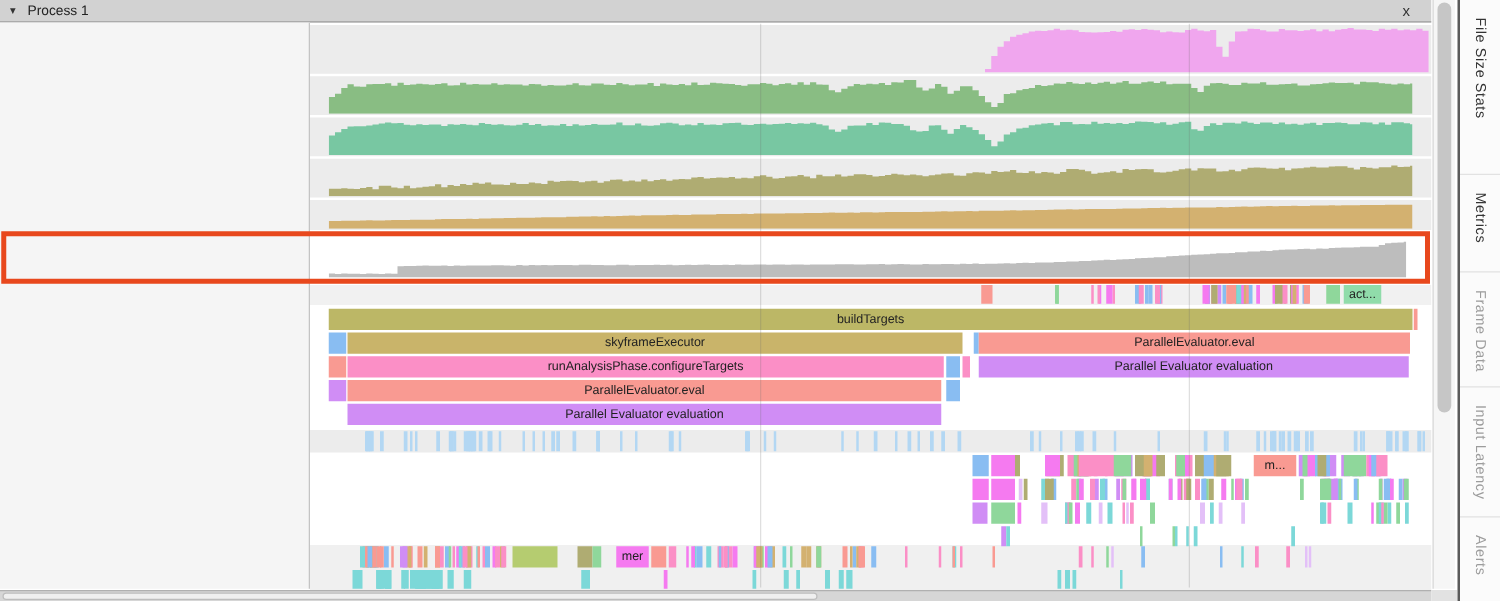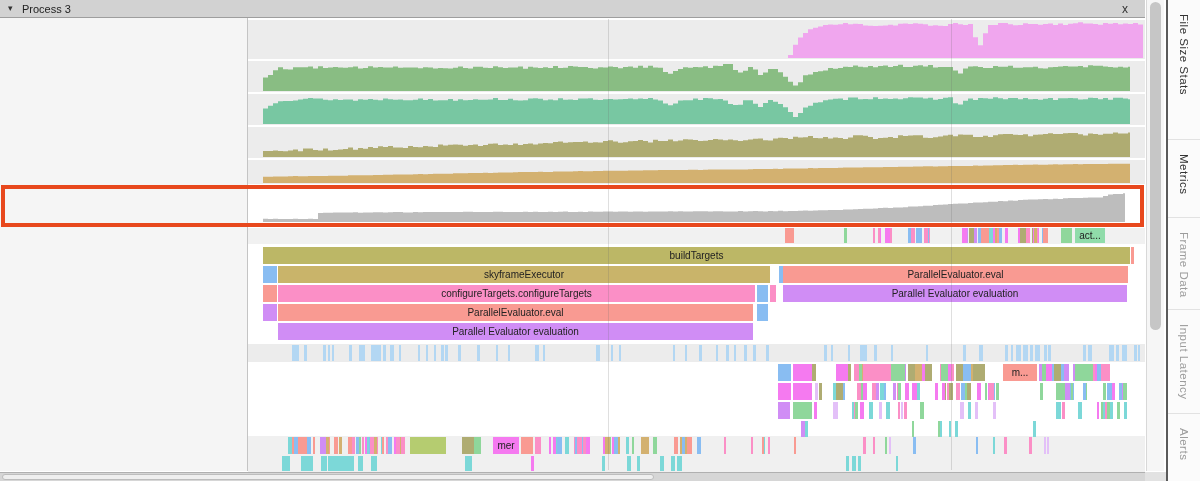--- a/index.html
+++ b/index.html
@@ -34,21 +34,21 @@
   .tab-active span{color:#333;}
   .tab-dim span{color:#9c9c9c;}
 </style>
 </head>
 <body>
 
 <div id="app">
 
   <div class="titlebar">
     <span class="arrow">▾</span>
-    <span class="title">Process 3</span>
+    <span class="title">Process 1</span>
     <span class="close">x</span>
   </div>
 
   <div id="timeline">
       <div style="position:absolute;left:248px;top:20px;width:897px;height:39px;background:#ececec;z-index:0"></div>
       <div style="position:absolute;left:248px;top:61px;width:897px;height:31px;background:#ececec;z-index:0"></div>
       <div style="position:absolute;left:248px;top:94px;width:897px;height:31px;background:#ececec;z-index:0"></div>
       <div style="position:absolute;left:248px;top:127px;width:897px;height:31px;background:#ececec;z-index:0"></div>
       <div style="position:absolute;left:248px;top:160px;width:897px;height:24px;background:#ececec;z-index:0"></div>
       <div style="position:absolute;left:248px;top:228px;width:897px;height:16px;background:#f1f1f1;z-index:0"></div>
@@ -74,21 +74,21 @@
       <div style="position:absolute;left:263px;top:190px;width:862px;height:32px;z-index:2"><svg width="862" height="32" viewBox="0 0 862 32">
           <path d="M0 32 L0 28.8 L5 28.8 L5 29.1 L10 29.1 L10 28.8 L15 28.8 L15 29.0 L20 29.0 L20 29.0 L25 29.0 L25 29.1 L30 29.1 L30 28.7 L35 28.7 L35 28.9 L40 28.9 L40 29.1 L45 29.1 L45 28.7 L50 28.7 L50 28.9 L55 28.9 L55 22.9 L60 22.9 L60 22.8 L65 22.8 L65 22.7 L70 22.7 L70 22.6 L75 22.6 L75 22.4 L80 22.4 L80 22.6 L85 22.6 L85 22.6 L90 22.6 L90 22.3 L95 22.3 L95 22.7 L100 22.7 L100 22.4 L105 22.4 L105 22.5 L110 22.5 L110 22.3 L115 22.3 L115 22.3 L120 22.3 L120 22.4 L125 22.4 L125 22.3 L130 22.3 L130 22.1 L135 22.1 L135 22.1 L140 22.1 L140 22.4 L145 22.4 L145 22.5 L150 22.5 L150 22.0 L155 22.0 L155 22.3 L160 22.3 L160 21.9 L165 21.9 L165 22.1 L170 22.1 L170 22.0 L175 22.0 L175 22.1 L180 22.1 L180 22.0 L185 22.0 L185 22.0 L190 22.0 L190 21.9 L195 21.9 L195 22.1 L200 22.1 L200 21.8 L205 21.8 L205 21.8 L210 21.8 L210 21.9 L215 21.9 L215 22.0 L220 22.0 L220 22.1 L225 22.1 L225 22.1 L230 22.1 L230 21.8 L235 21.8 L235 21.7 L240 21.7 L240 22.1 L245 22.1 L245 22.0 L250 22.0 L250 22.0 L255 22.0 L255 22.0 L260 22.0 L260 21.8 L265 21.8 L265 22.0 L270 22.0 L270 21.8 L275 21.8 L275 22.1 L280 22.1 L280 21.9 L285 21.9 L285 21.8 L290 21.8 L290 21.9 L295 21.9 L295 21.7 L300 21.7 L300 21.5 L305 21.5 L305 21.9 L310 21.9 L310 21.9 L315 21.9 L315 21.8 L320 21.8 L320 21.9 L325 21.9 L325 21.6 L330 21.6 L330 21.8 L335 21.8 L335 21.7 L340 21.7 L340 21.5 L345 21.5 L345 21.6 L350 21.6 L350 21.8 L355 21.8 L355 21.6 L360 21.6 L360 21.5 L365 21.5 L365 21.7 L370 21.7 L370 21.6 L375 21.6 L375 21.5 L380 21.5 L380 21.7 L385 21.7 L385 21.6 L390 21.6 L390 21.6 L395 21.6 L395 21.5 L400 21.5 L400 21.6 L405 21.6 L405 21.3 L410 21.3 L410 21.4 L415 21.4 L415 21.3 L420 21.3 L420 21.6 L425 21.6 L425 21.6 L430 21.6 L430 21.3 L435 21.3 L435 21.3 L440 21.3 L440 21.2 L445 21.2 L445 21.6 L450 21.6 L450 21.3 L455 21.3 L455 21.2 L460 21.2 L460 21.4 L465 21.4 L465 21.5 L470 21.5 L470 21.5 L475 21.5 L475 21.1 L480 21.1 L480 21.4 L485 21.4 L485 21.3 L490 21.3 L490 21.1 L495 21.1 L495 21.2 L500 21.2 L500 21.4 L505 21.4 L505 21.0 L510 21.0 L510 21.2 L515 21.2 L515 20.8 L520 20.8 L520 21.2 L525 21.2 L525 20.9 L530 20.9 L530 20.9 L535 20.9 L535 20.7 L540 20.7 L540 20.5 L545 20.5 L545 20.7 L550 20.7 L550 20.4 L555 20.4 L555 20.2 L560 20.2 L560 20.3 L565 20.3 L565 20.0 L570 20.0 L570 20.0 L575 20.0 L575 19.9 L580 19.9 L580 19.6 L585 19.6 L585 19.5 L590 19.5 L590 19.2 L595 19.2 L595 19.1 L600 19.1 L600 18.8 L605 18.8 L605 18.7 L610 18.7 L610 18.4 L615 18.4 L615 18.1 L620 18.1 L620 17.8 L625 17.8 L625 18.0 L630 18.0 L630 17.6 L635 17.6 L635 17.4 L640 17.4 L640 17.2 L645 17.2 L645 16.5 L650 16.5 L650 16.4 L655 16.4 L655 16.2 L660 16.2 L660 15.8 L665 15.8 L665 15.7 L670 15.7 L670 15.0 L675 15.0 L675 14.7 L680 14.7 L680 14.4 L685 14.4 L685 14.1 L690 14.1 L690 13.8 L695 13.8 L695 13.5 L700 13.5 L700 13.4 L705 13.4 L705 13.0 L710 13.0 L710 12.6 L715 12.6 L715 12.6 L720 12.6 L720 12.3 L725 12.3 L725 11.7 L730 11.7 L730 11.7 L735 11.7 L735 11.1 L740 11.1 L740 11.2 L745 11.2 L745 10.5 L750 10.5 L750 10.7 L755 10.7 L755 10.1 L760 10.1 L760 9.8 L765 9.8 L765 9.6 L770 9.6 L770 9.5 L775 9.5 L775 9.2 L780 9.2 L780 9.0 L785 9.0 L785 9.3 L790 9.3 L790 8.8 L795 8.8 L795 8.9 L800 8.9 L800 8.3 L805 8.3 L805 8.1 L810 8.1 L810 8.0 L815 8.0 L815 8.0 L820 8.0 L820 7.7 L825 7.7 L825 7.4 L830 7.4 L830 7.4 L835 7.4 L835 7.4 L840 7.4 L840 5.9 L845 5.9 L845 4.5 L850 4.5 L850 4.1 L855 4.1 L855 3.9 L860 3.9 L860 3.3 L862 3.3 L862 32 Z" fill="#bdbdbd"></path>
         </svg></div>
       <div style="position:absolute;left:263px;top:247px;width:867px;height:17px;background:#bcb766;z-index:3;display:flex;align-items:center;justify-content:center;font-size:10px;color:#222;overflow:hidden;white-space:nowrap">buildTargets</div>
       <div style="position:absolute;left:1131px;top:247px;width:3px;height:17px;background:#f99a92;z-index:3;display:flex;align-items:center;justify-content:center;font-size:10px;color:#222;overflow:hidden;white-space:nowrap"></div>
       <div style="position:absolute;left:263px;top:266px;width:14px;height:17px;background:#89bdf2;z-index:3;display:flex;align-items:center;justify-content:center;font-size:10px;color:#222;overflow:hidden;white-space:nowrap"></div>
       <div style="position:absolute;left:278px;top:266px;width:492px;height:17px;background:#c9b46a;z-index:3;display:flex;align-items:center;justify-content:center;font-size:10px;color:#222;overflow:hidden;white-space:nowrap">skyframeExecutor</div>
       <div style="position:absolute;left:779px;top:266px;width:4px;height:17px;background:#89bdf2;z-index:3;display:flex;align-items:center;justify-content:center;font-size:10px;color:#222;overflow:hidden;white-space:nowrap"></div>
       <div style="position:absolute;left:783px;top:266px;width:345px;height:17px;background:#f99a92;z-index:3;display:flex;align-items:center;justify-content:center;font-size:10px;color:#222;overflow:hidden;white-space:nowrap">ParallelEvaluator.eval</div>
       <div style="position:absolute;left:263px;top:285px;width:14px;height:17px;background:#f99a92;z-index:3;display:flex;align-items:center;justify-content:center;font-size:10px;color:#222;overflow:hidden;white-space:nowrap"></div>
-      <div style="position:absolute;left:278px;top:285px;width:477px;height:17px;background:#fb8fc6;z-index:3;display:flex;align-items:center;justify-content:center;font-size:10px;color:#222;overflow:hidden;white-space:nowrap">configureTargets.configureTargets</div>
+      <div style="position:absolute;left:278px;top:285px;width:477px;height:17px;background:#fb8fc6;z-index:3;display:flex;align-items:center;justify-content:center;font-size:10px;color:#222;overflow:hidden;white-space:nowrap">runAnalysisPhase.configureTargets</div>
       <div style="position:absolute;left:757px;top:285px;width:11px;height:17px;background:#89bdf2;z-index:3;display:flex;align-items:center;justify-content:center;font-size:10px;color:#222;overflow:hidden;white-space:nowrap"></div>
       <div style="position:absolute;left:770px;top:285px;width:6px;height:17px;background:#fb8fc6;z-index:3;display:flex;align-items:center;justify-content:center;font-size:10px;color:#222;overflow:hidden;white-space:nowrap"></div>
       <div style="position:absolute;left:783px;top:285px;width:344px;height:17px;background:#d08df5;z-index:3;display:flex;align-items:center;justify-content:center;font-size:10px;color:#222;overflow:hidden;white-space:nowrap">Parallel Evaluator evaluation</div>
       <div style="position:absolute;left:263px;top:304px;width:14px;height:17px;background:#d08df5;z-index:3;display:flex;align-items:center;justify-content:center;font-size:10px;color:#222;overflow:hidden;white-space:nowrap"></div>
       <div style="position:absolute;left:278px;top:304px;width:475px;height:17px;background:#f99a92;z-index:3;display:flex;align-items:center;justify-content:center;font-size:10px;color:#222;overflow:hidden;white-space:nowrap">ParallelEvaluator.eval</div>
       <div style="position:absolute;left:757px;top:304px;width:11px;height:17px;background:#89bdf2;z-index:3;display:flex;align-items:center;justify-content:center;font-size:10px;color:#222;overflow:hidden;white-space:nowrap"></div>
       <div style="position:absolute;left:278px;top:323px;width:475px;height:17px;background:#d08df5;z-index:3;display:flex;align-items:center;justify-content:center;font-size:10px;color:#222;overflow:hidden;white-space:nowrap">Parallel Evaluator evaluation</div>
       <div style="position:absolute;left:785px;top:228px;width:9px;height:15px;background:#f99a92;z-index:3;display:flex;align-items:center;justify-content:center;font-size:10px;color:#222;overflow:hidden;white-space:nowrap"></div>
       <div style="position:absolute;left:1061px;top:228px;width:11px;height:15px;background:#8fd79b;z-index:3;display:flex;align-items:center;justify-content:center;font-size:10px;color:#222;overflow:hidden;white-space:nowrap"></div>
       <div style="position:absolute;left:1075px;top:228px;width:30px;height:15px;background:#90dcaa;z-index:3;display:flex;align-items:center;justify-content:center;font-size:10px;color:#222;overflow:hidden;white-space:nowrap">act...</div>

